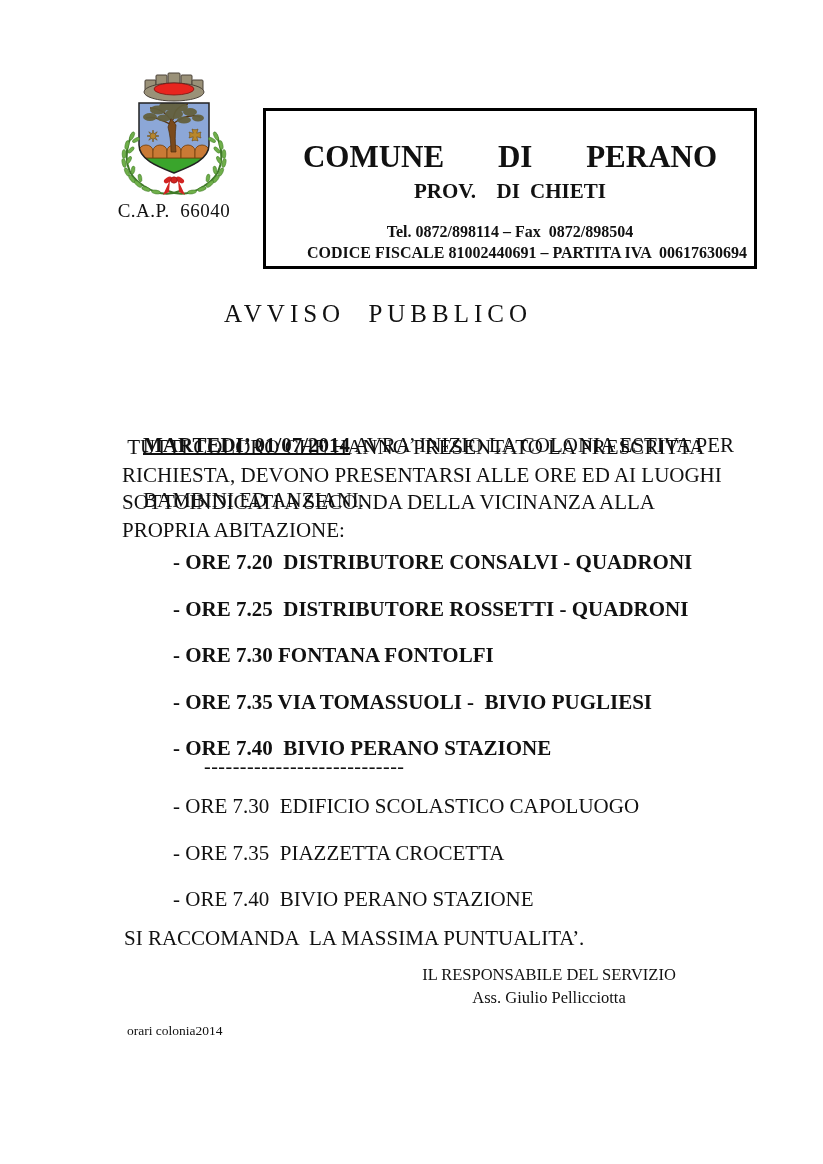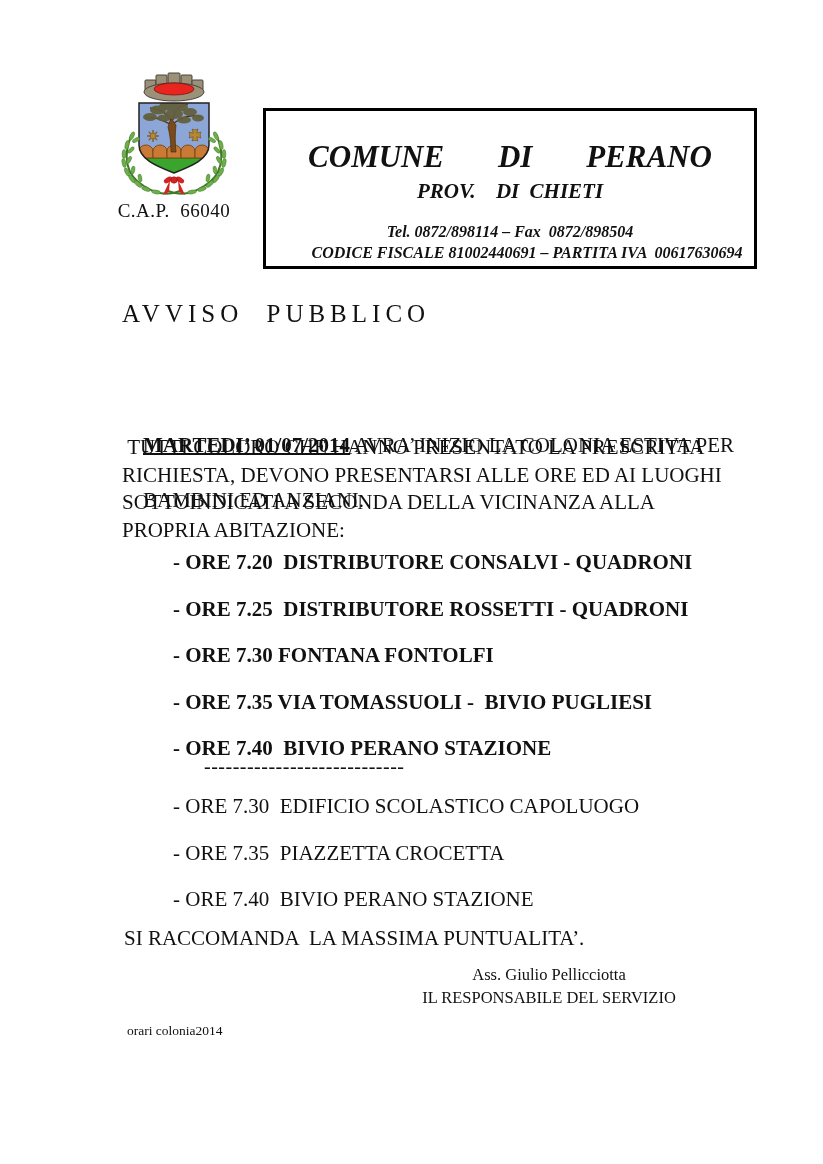--- a/index.html
+++ b/index.html
@@ -14,30 +14,30 @@
   }
   .pre{white-space:pre-wrap;}
 
   
   .crest-block{position:absolute;left:110px;top:70px;width:128px;text-align:center;}
   .crest-caption{font-size:19px;margin-top:-2px;letter-spacing:0.5px;}
 
   
   .header-box{
     position:absolute;left:263px;top:108px;width:494px;height:161px;
-    border:3px solid #000;box-sizing:border-box;text-align:center;font-style:italic;
+    border:3px solid #000;box-sizing:border-box;text-align:center;
   }
   .box-title{margin-top:30px;font-size:31px;font-weight:bold;word-spacing:46px;line-height:1;}
   .box-subtitle{margin-top:7px;font-size:21px;font-weight:bold;word-spacing:5px;}
   .box-tel{margin-top:19px;font-size:16px;font-weight:bold;}
   .box-fiscal{margin-top:3px;font-size:16px;font-weight:bold;padding-left:34px;}
 
   
   .notice-title{
-    position:absolute;left:122px;top:300px;width:512px;text-align:left;
+    position:absolute;left:122px;top:300px;width:512px;text-align:center;
     font-size:25px;letter-spacing:5px;word-spacing:12px;
   }
   .para{position:absolute;left:122px;font-size:21px;line-height:27.5px;}
   .para1{top:349px;}
   .para2{top:434px;}
   .schedule{position:absolute;left:173px;font-size:21px;}
   .schedule-first{top:551px;font-weight:bold;}
   .schedule-second{top:795px;}
   .schedule-item{line-height:22px;margin-bottom:24.5px;}
   .schedule-separator{
@@ -181,19 +181,19 @@
 
   <div class="schedule schedule-second">
     <div class="schedule-item pre">- ORE 7.30  EDIFICIO SCOLASTICO CAPOLUOGO</div>
     <div class="schedule-item pre">- ORE 7.35  PIAZZETTA CROCETTA</div>
     <div class="schedule-item pre">- ORE 7.40  BIVIO PERANO STAZIONE</div>
   </div>
 
   <div class="closing-line pre">SI RACCOMANDA  LA MASSIMA PUNTUALITA’.</div>
 
   <div class="signature">
+    <div>IL RESPONSABILE DEL SERVIZIO</div>
     <div>Ass. Giulio Pellicciotta</div>
-    <div>IL RESPONSABILE DEL SERVIZIO</div>
   </div>
 
   <div class="footer-note">orari colonia2014</div>
 
 </div>
 
 </body></html>

